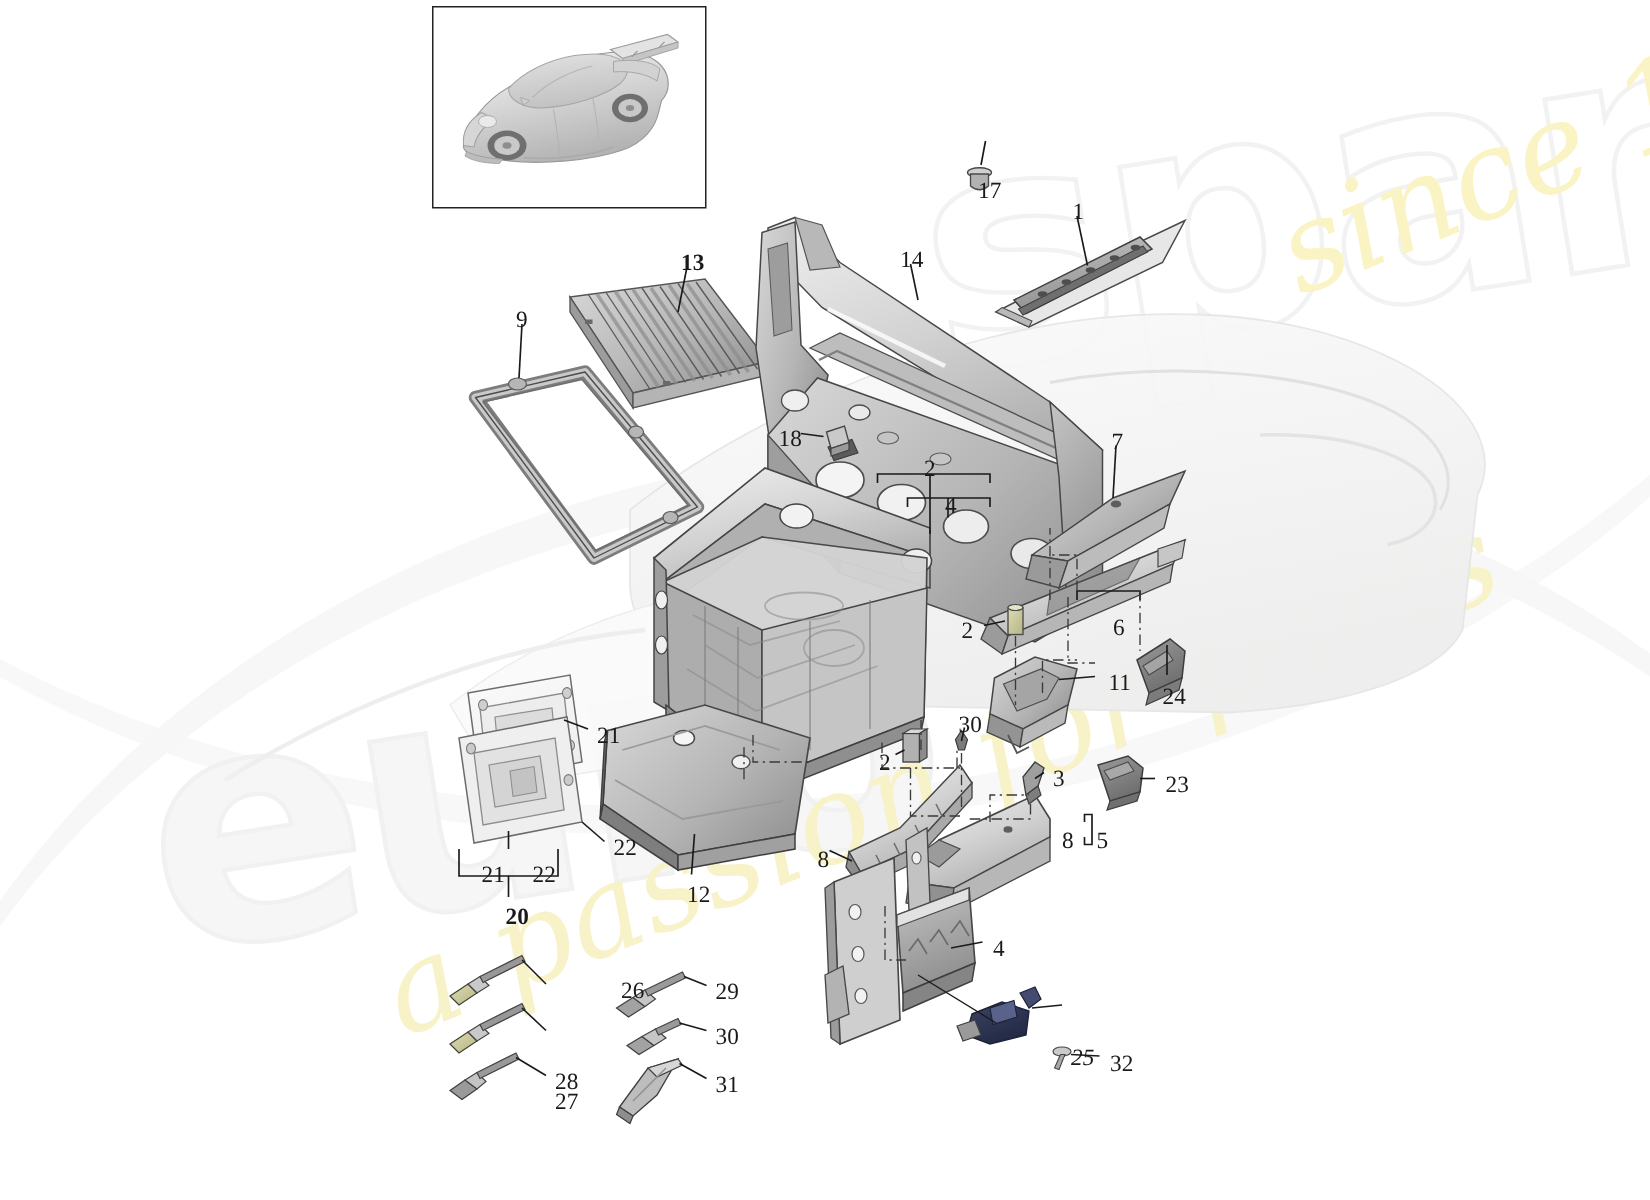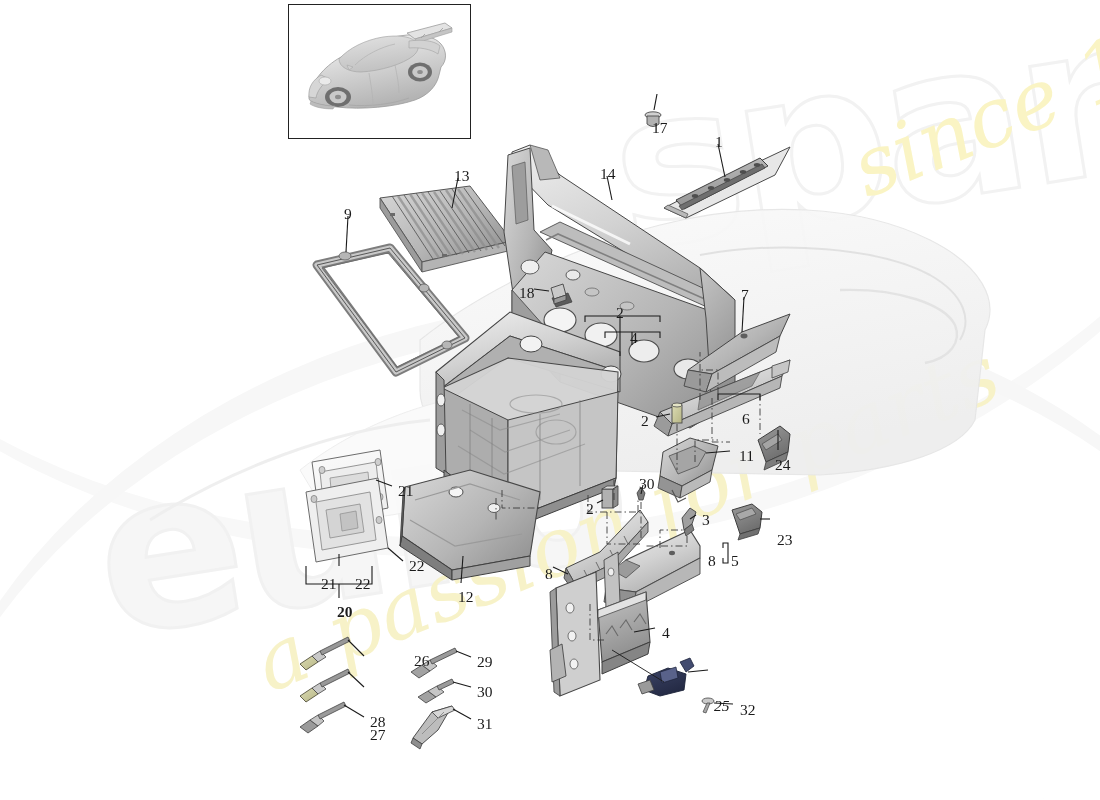--- a/index.html
+++ b/index.html
@@ -618,35 +618,35 @@
       <path d="M496 498 L496 520"></path>
       <path d="M614 500 L614 480"></path>
       <path d="M638 512 L638 498"></path>
     </g>
   </svg>
 
   <div id="labels">
       <div class="lbl" style="left: 652px; top: 84px; margin-top: 36px;">17</div>
       <div class="lbl" style="left: 715px; top: 134px;">1</div>
       <div class="lbl" style="left: 600px; top: 166px;">14</div>
-      <div class="lbl" style="left: 454px; top: 168px;">13</div>
+      <div class="lbl" style="left: 454px; top: 168px; font-weight: bold;">13</div>
       <div class="lbl" style="left: 344px; top: 206px;">9</div>
       <div class="lbl" style="left: 519px; top: 285px;">18</div>
       <div class="lbl" style="left: 741px; top: 287px;">7</div>
       <div class="lbl" style="left: 616px; top: 305px;">2</div>
       <div class="lbl" style="left: 630px; top: 330px;">4</div>
       <div class="lbl" style="left: 641px; top: 413px;">2</div>
       <div class="lbl" style="left: 742px; top: 411px;">6</div>
       <div class="lbl" style="left: 739px; top: 448px;">11</div>
       <div class="lbl" style="left: 775px; top: 457px;">24</div>
       <div class="lbl" style="left: 398px; top: 483px;">21</div>
       <div class="lbl" style="left: 639px; top: 476px;">30</div>
       <div class="lbl" style="left: 586px; top: 501px;">2</div>
       <div class="lbl" style="left: 702px; top: 512px;">3</div>
-      <div class="lbl" style="left: 777px; top: 516px; margin-top: 16px;">23</div>
+      <div class="lbl" style="left: 777px; top: 516px;">23</div>
       <div class="lbl" style="left: 409px; top: 558px;">22</div>
       <div class="lbl" style="left: 545px; top: 566px;">8</div>
       <div class="lbl" style="left: 708px; top: 553px;">8</div>
       <div class="lbl" style="left: 731px; top: 553px;">5</div>
       <div class="lbl" style="left: 458px; top: 589px;">12</div>
       <div class="lbl" style="left: 321px; top: 576px;">21</div>
       <div class="lbl" style="left: 355px; top: 576px;">22</div>
       <div class="lbl" style="left: 337px; top: 604px; font-weight: bold;">20</div>
       <div class="lbl" style="left: 662px; top: 625px;">4</div>
       <div class="lbl" style="left: 370px; top: 653px; margin-left: 44px;">26</div>

